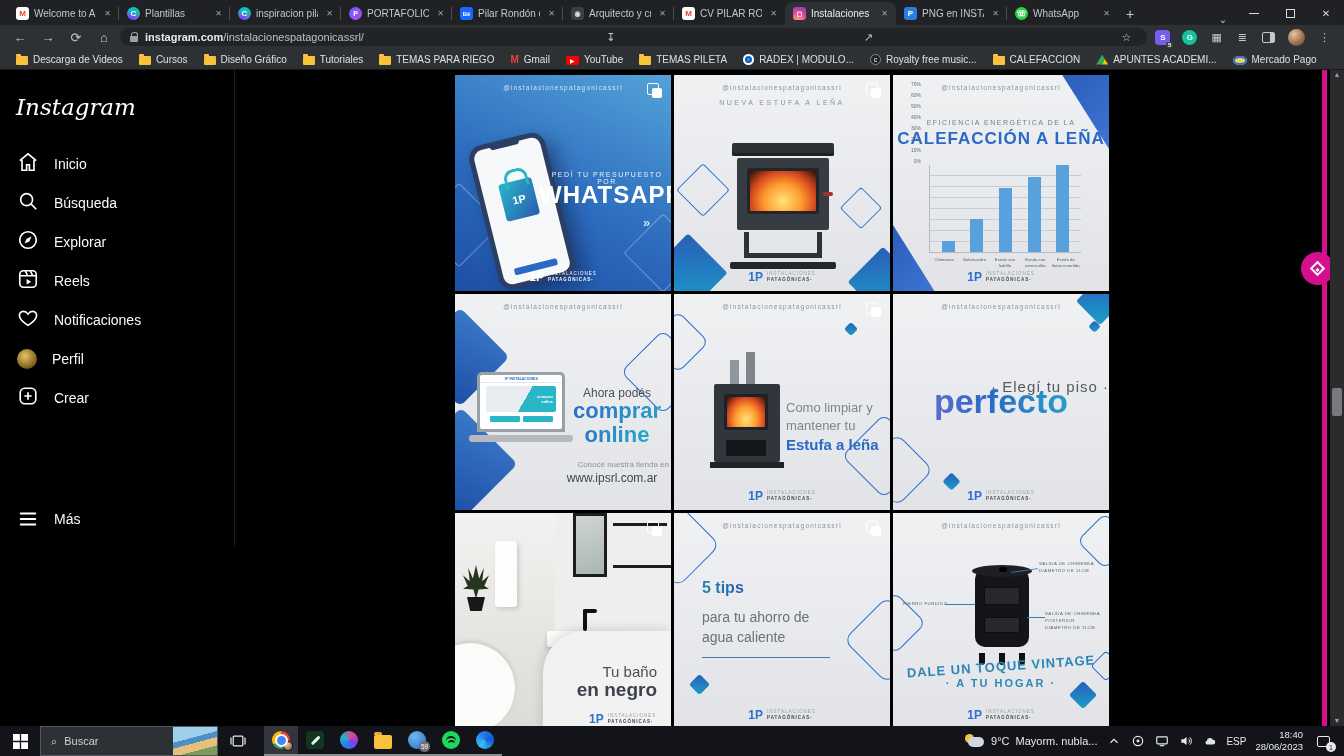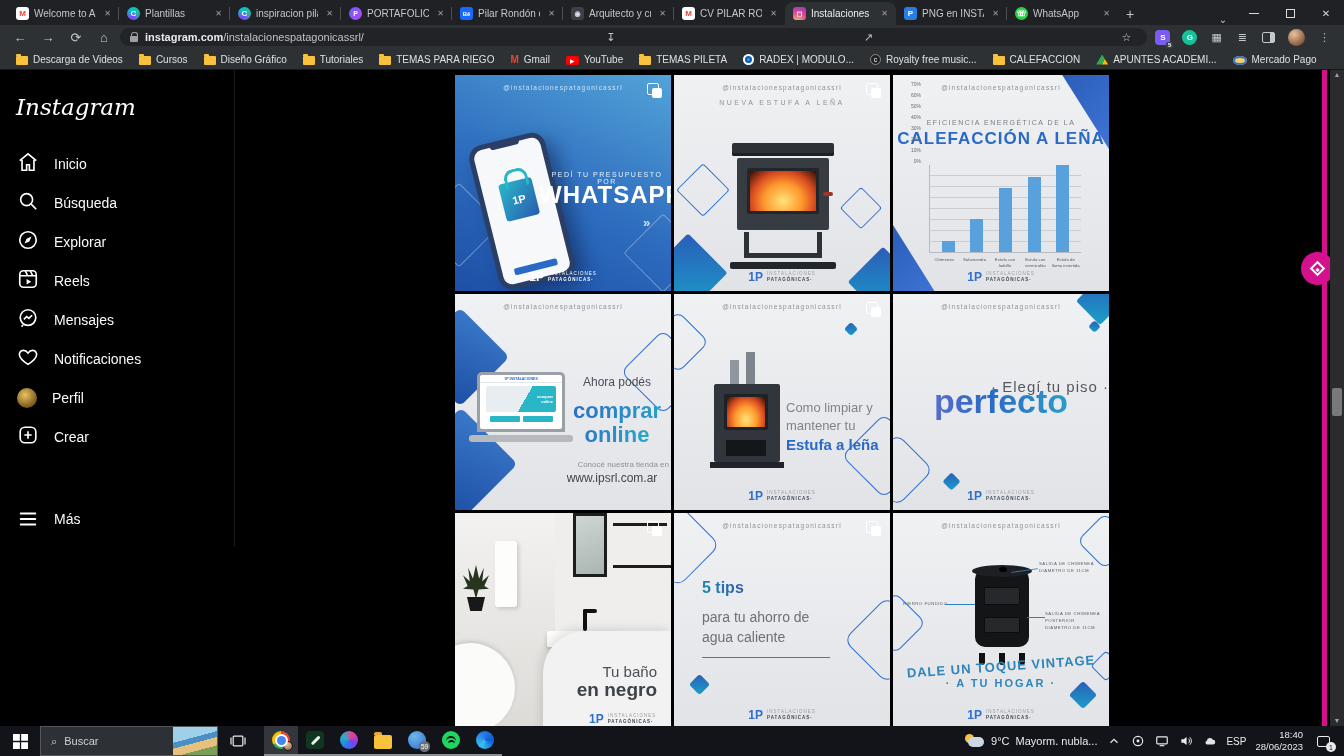--- a/index.html
+++ b/index.html
@@ -114,21 +114,21 @@
   
   .t4 .shape{position:absolute;background:linear-gradient(160deg,#3a78c8,#1d4fa5)}
   .lap{position:absolute;left:14px;top:78px;width:104px;height:72px}
   .lap .scr{position:absolute;left:8px;top:0;width:88px;height:60px;background:#9aa0a8;border-radius:5px 5px 0 0;padding:3px}
   .lap .inn{width:100%;height:100%;background:#fff;border-radius:2px;overflow:hidden;font-size:3.5px;color:#2a6ac6;text-align:center}
   .lap .hdr{height:8px;border-bottom:1px solid #e4e6e9;display:flex;align-items:center;justify-content:center;color:#2a6ac6;font-size:3.5px;font-weight:bold}
   .lap .promo{margin:3px auto 0;width:70px;height:26px;background:linear-gradient(120deg,#e8edf2 55%,#29b7c8 55%);border-radius:2px;display:flex;align-items:center;justify-content:flex-end;padding-right:3px;color:#fff;font-size:4px;font-weight:bold;text-align:right}
   .lap .btns{margin-top:4px;display:flex;justify-content:center;gap:3px}
   .lap .btns span{width:30px;height:6px;background:#29b7c8;border-radius:1px}
   .lap .base{position:absolute;left:0;bottom:2px;width:104px;height:7px;background:#b6babf;border-radius:3px}
-  .t4 .l1{position:absolute;left:112px;top:81px;width:100px;text-align:center;font-size:12px;color:#4a4f55}
+  .t4 .l1{position:absolute;left:112px;top:92px;width:100px;text-align:center;font-size:12px;color:#4a4f55}
   .t4 .l2{position:absolute;left:110px;top:104px;width:104px;text-align:center;font-size:22px;font-weight:bold;background:linear-gradient(90deg,#2a6ac6,#2aa3c8);-webkit-background-clip:text;background-clip:text;color:transparent}
   .t4 .l3{position:absolute;left:110px;top:128px;width:104px;text-align:center;font-size:22px;font-weight:bold;background:linear-gradient(90deg,#2a6ac6,#29b7c8);-webkit-background-clip:text;background-clip:text;color:transparent}
   .t4 .nt{position:absolute;left:100px;top:166px;width:114px;text-align:right;font-size:8px;color:#8b9096}
   .t4 .ur{position:absolute;left:100px;top:177px;width:114px;text-align:center;font-size:12px;color:#3f454c}
   
   .stove5{position:absolute;left:34px;top:88px;width:84px;height:104px}
   .stove5 .p1{position:absolute;left:22px;top:-22px;width:9px;height:24px;background:#8f969d}
   .stove5 .p2{position:absolute;left:38px;top:-30px;width:9px;height:32px;background:#7d848b}
   .stove5 .body{position:absolute;left:6px;top:2px;width:66px;height:78px;background:#30363c;border-radius:2px}
   .stove5 .win{position:absolute;left:10px;top:10px;width:44px;height:36px;border:3px solid #1d2226;border-radius:2px}
@@ -388,28 +388,20 @@
         <li>
           <span><svg viewBox="0 0 24 24" fill="none" stroke="#fff" stroke-width="1.8" width="22" height="22">
               <rect x="3" y="3" width="18" height="18" rx="4"></rect>
               <path d="M3 8.5h18M9 3l2.7 5.5M14.5 3l2.7 5.5"></path>
               <path d="M10.5 12l5 3-5 3z" fill="#fff" stroke="none"></path>
             </svg></span>
           <span>Reels</span>
         </li>
         <li>
           <span><svg viewBox="0 0 24 24" fill="none" stroke="#fff" stroke-width="1.8" width="22" height="22">
-              <circle cx="12" cy="11.5" r="8.5"></circle>
-              <path d="M7.5 13.5l3-3 2.5 2 3.5-3.5"></path>
-              <path d="M6.5 19.5L5 21.5"></path>
-            </svg></span>
-          <span>Mensajes</span>
-        </li>
-        <li>
-          <span><svg viewBox="0 0 24 24" fill="none" stroke="#fff" stroke-width="1.8" width="22" height="22">
               <path d="M12 20S4.8 15.6 3 11.2C1.6 7.9 3.7 4.8 7 4.8c2 0 3.6 1 5 3 1.4-2 3-3 5-3 3.3 0 5.4 3.1 4 6.4C19.2 15.6 12 20 12 20z"></path>
             </svg></span>
           <span>Notificaciones</span>
         </li>
         <li>
           <span class="av-mini"></span>
           <span>Perfil</span>
         </li>
         <li>
           <span><svg viewBox="0 0 24 24" fill="none" stroke="#fff" stroke-width="1.8" width="22" height="22">

